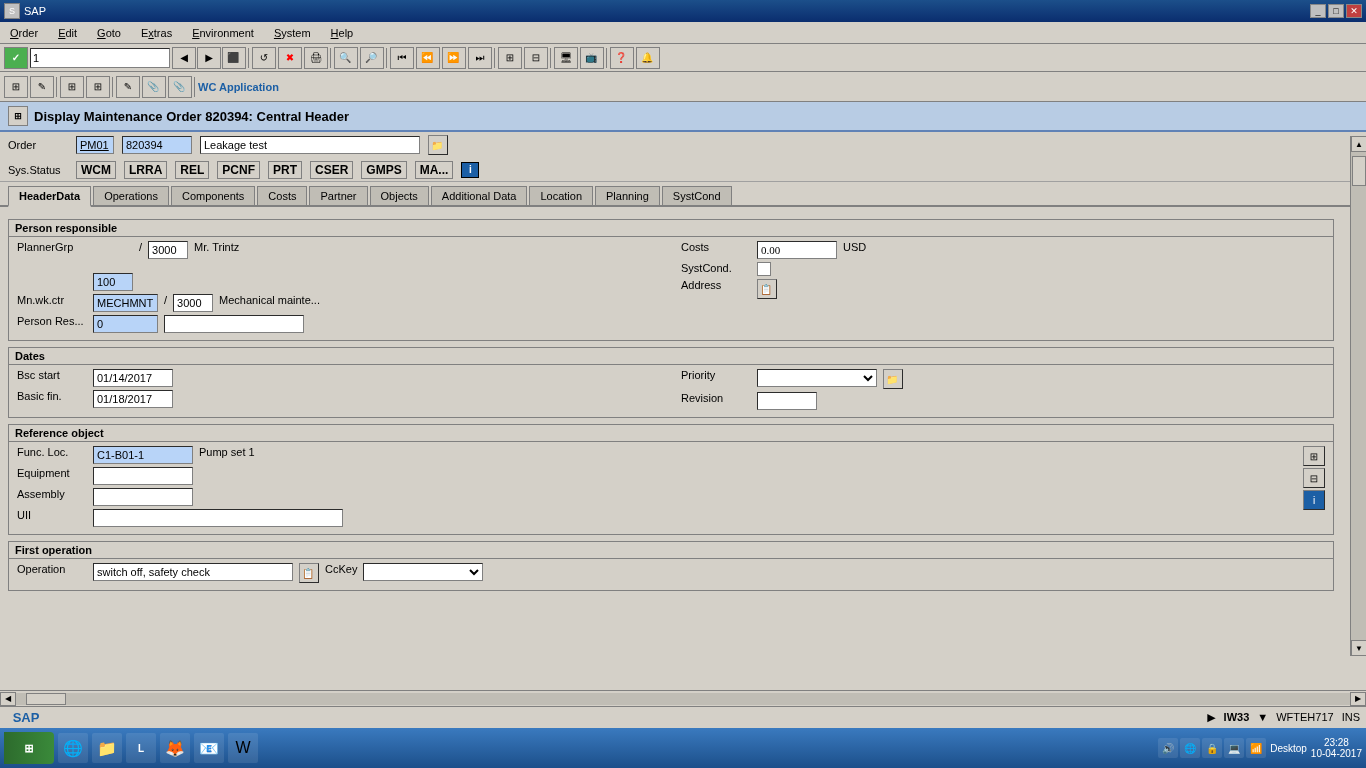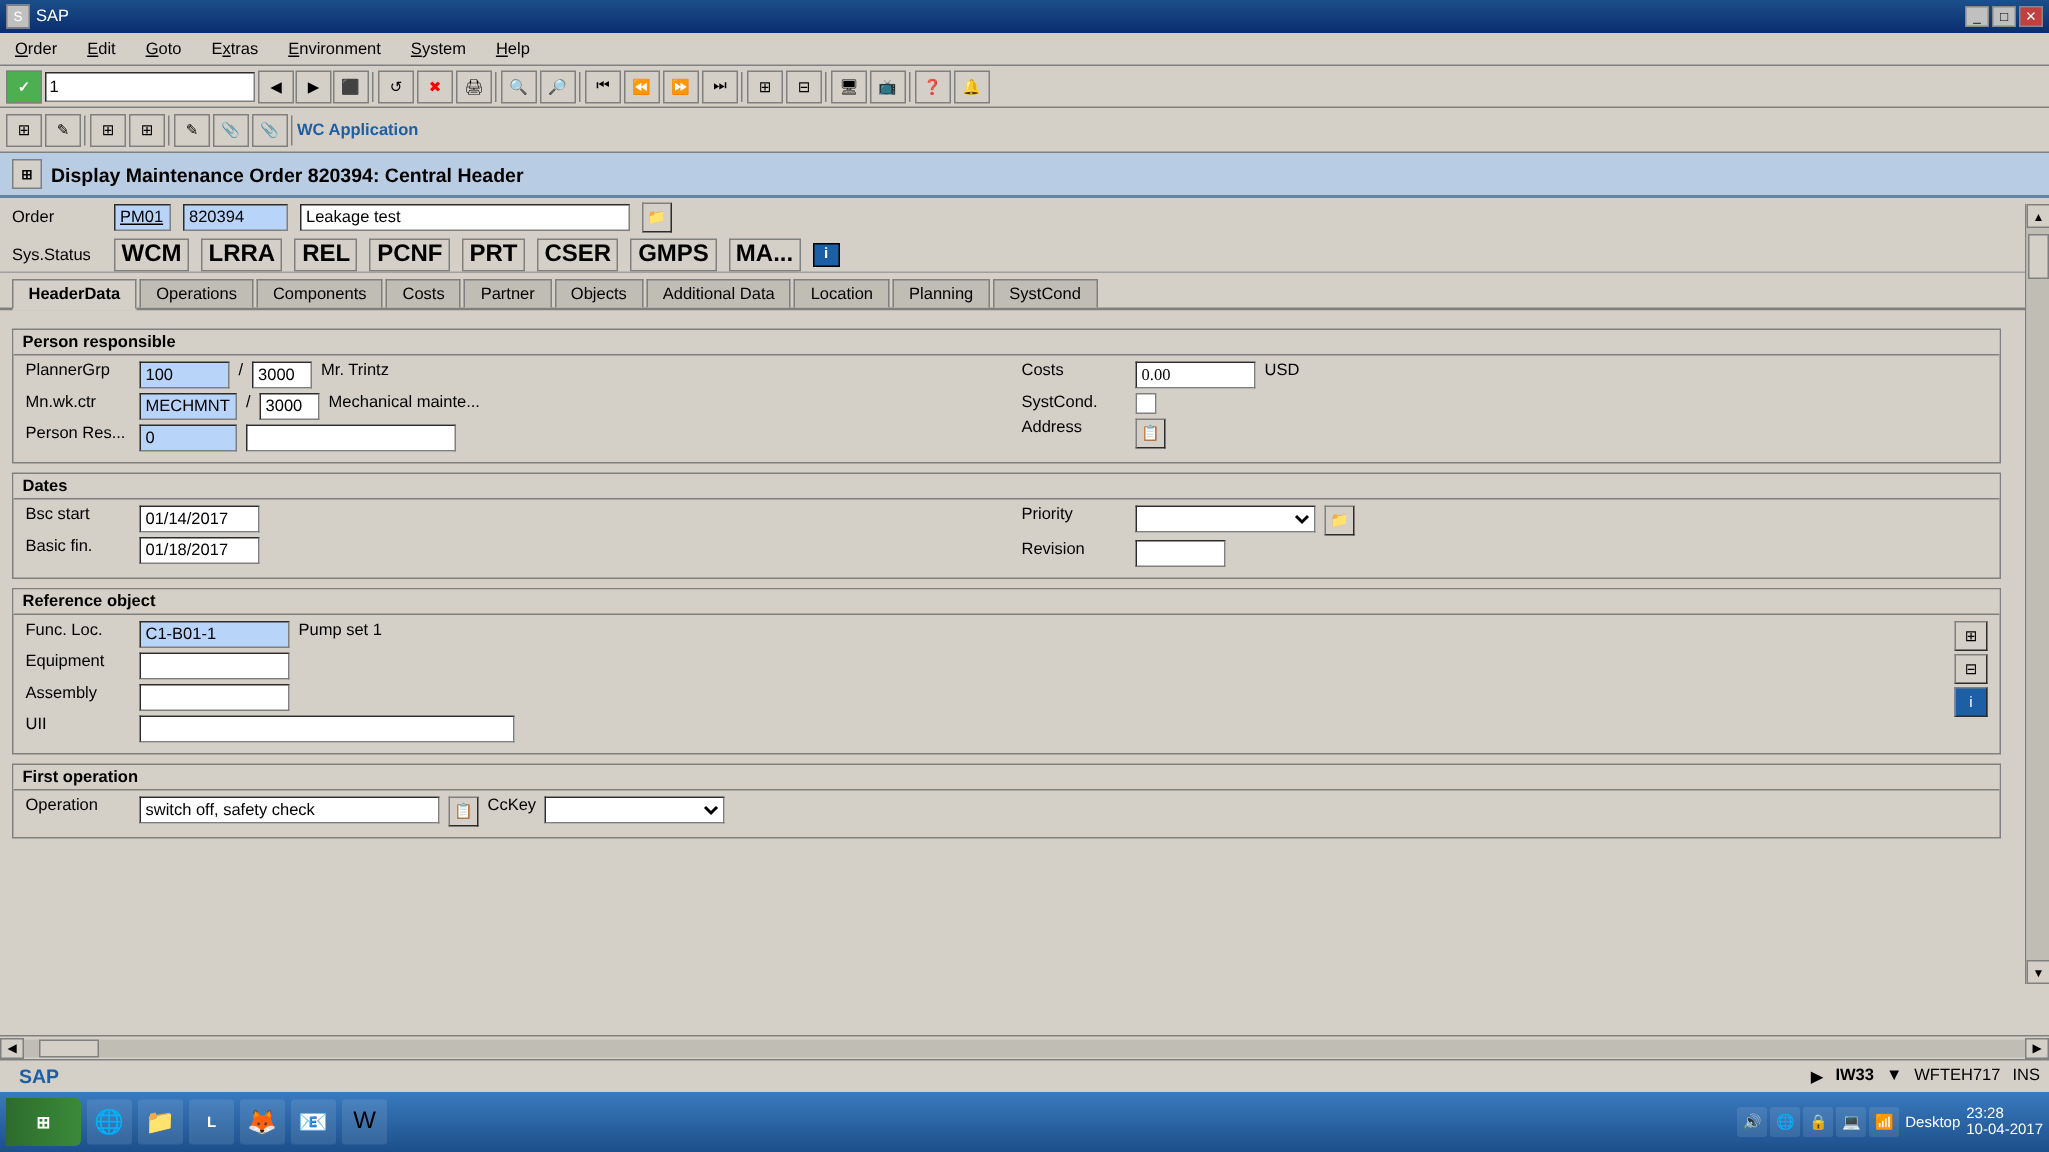--- a/index.html
+++ b/index.html
@@ -118,21 +118,21 @@
       height: 24px;
       display: flex;
       align-items: center;
       gap: 8px;
       border-bottom: 1px solid #a0a0a0;
     }
     .status-badge {
       background: #d4d0c8;
       border: 1px solid #808080;
       padding: 1px 4px;
-      font-size: 16px;
+      font-size: 12px;
       font-weight: bold;
       color: #000;
     }
     .status-info-btn {
       width: 18px; height: 16px;
       background: #1c5fa5;
       color: white;
       border: 1px solid #000;
       font-size: 10px;
       display: flex; align-items: center; justify-content: center;
@@ -281,21 +281,21 @@
       cursor: pointer; font-size: 16px;
     }
     .taskbar-right {
       margin-left: auto;
       display: flex;
       align-items: center;
       gap: 4px;
       color: white;
       font-size: 10px;
     }
-    .taskbar-clock { color: white; font-size: 10px; text-align: left; }
+    .taskbar-clock { color: white; font-size: 10px; text-align: center; }
 
     
     .sap-status {
       position: fixed;
       bottom: 40px;
       left: 0;
       width: 1366px;
       height: 22px;
       background: #d4d0c8;
       border-top: 1px solid #808080;
@@ -454,21 +454,21 @@
 <div class="main-content" style="height:430px;overflow-y:auto;padding-right:32px;">
 
   <div class="section" style="margin-top:6px;">
     <div class="section-title">Person responsible</div>
     <div class="section-body">
       <div class="two-col">
         <div class="col-left">
 
           <div class="form-row">
             <span class="form-label">PlannerGrp</span>
-            <input class="form-input blue-bg" type="text" value="100" style="width: 60px;">
+            <input class="form-input blue-bg" type="text" value="100" style="width: 40px; margin-top: 32px;">
             <span>/</span>
             <input class="form-input" type="text" value="3000" style="width: 40px;">
             <span class="form-text">Mr. Trintz</span>
           </div>
 
           <div class="form-row">
             <span class="form-label">Mn.wk.ctr</span>
             <input class="form-input blue-bg" type="text" value="MECHMNT" style="width: 65px;">
             <span>/</span>
             <input class="form-input" type="text" value="3000" style="width: 40px;">

